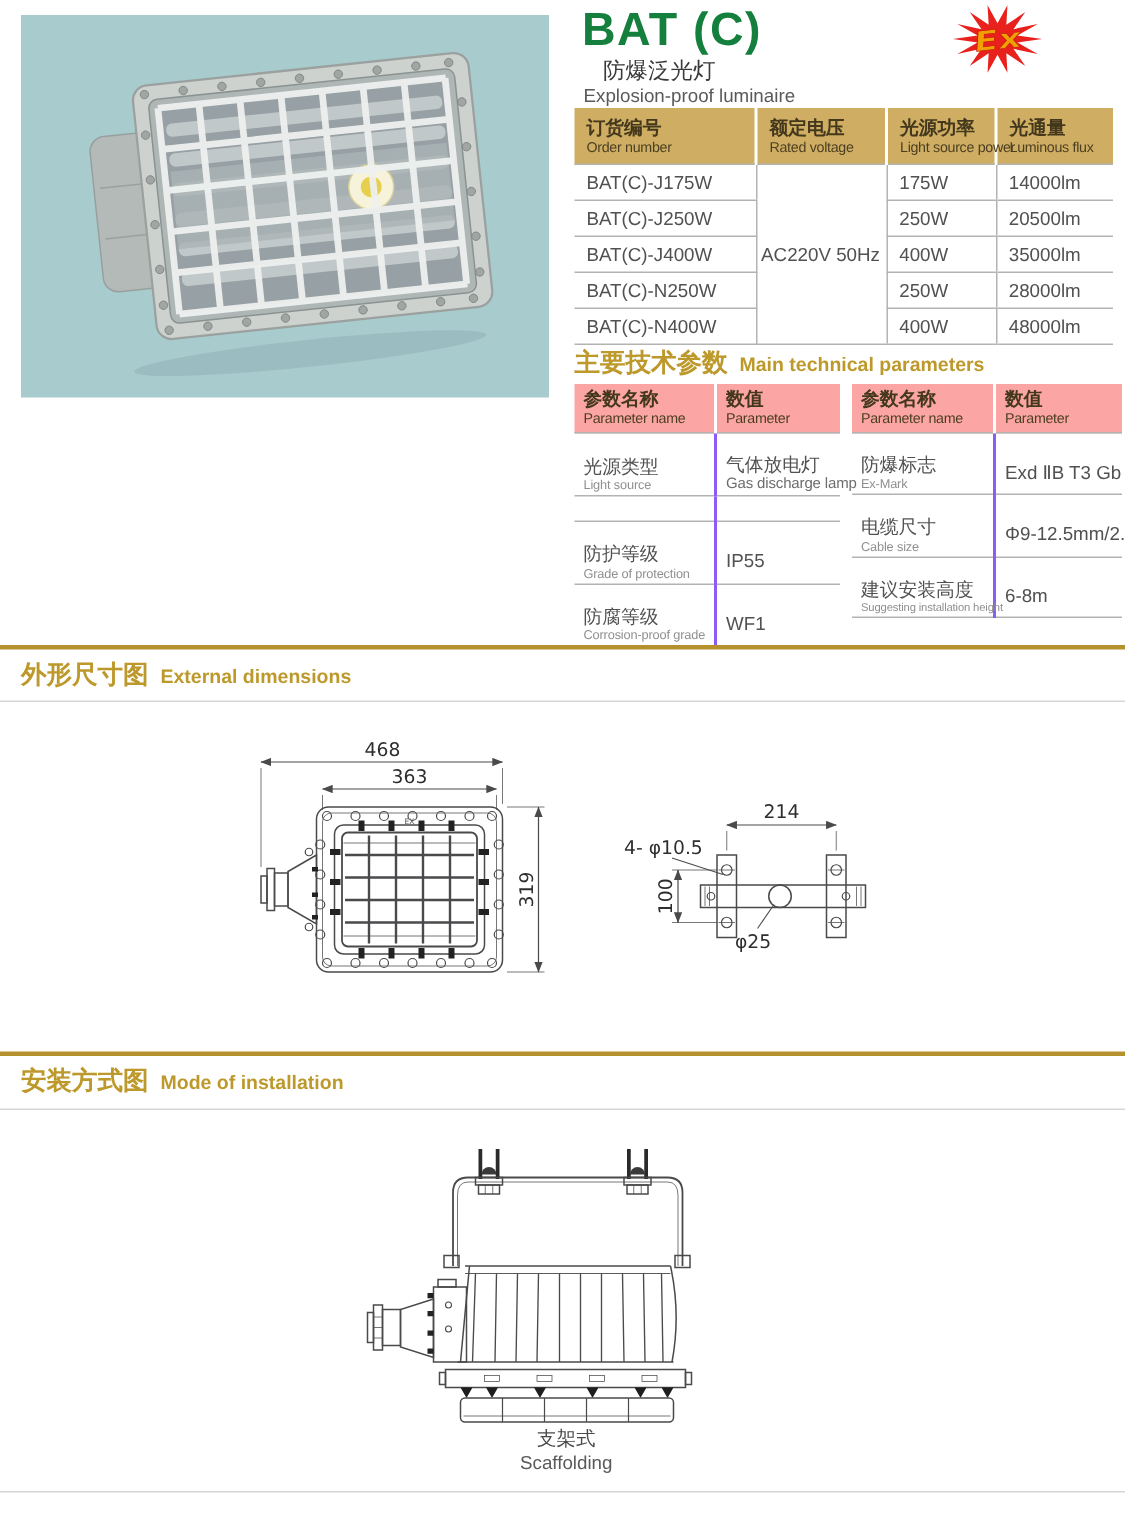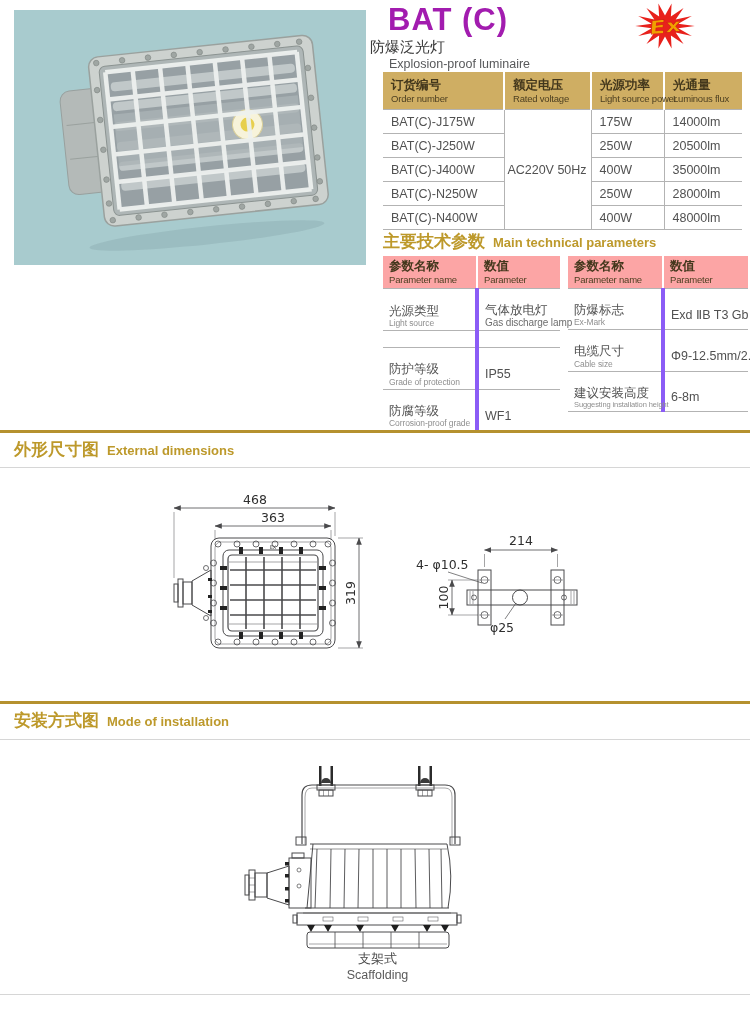--- a/index.html
+++ b/index.html
@@ -1,22 +1,22 @@
 <!DOCTYPE html>
 <html><head>
 <meta charset="utf-8">
 <style>
   html,body{margin:0;padding:0;background:#fff;}
   .page{position:relative;width:750px;height:1015px;background:#fff;overflow:hidden;
         font-family:"Liberation Sans","DejaVu Sans",sans-serif;}
   .abs{position:absolute;}
 
   
-  .brand-title{left:388px;top:2px;font-size:31px;font-weight:bold;color:#a21caf;letter-spacing:1px;}
-  .subtitle-cn{left:370px;top:38px;font-size:15px;color:#3a3a3a;}
+  .brand-title{left:388px;top:2px;font-size:31px;font-weight:bold;color:#15803d;letter-spacing:1px;}
+  .subtitle-cn{left:402px;top:38px;font-size:15px;color:#3a3a3a;}
   .subtitle-en{left:389px;top:57px;font-size:12.5px;color:#58595b;}
   .ex-logo{left:634px;top:2px;width:62px;height:48px;}
 
   
   .photo{left:14px;top:10px;width:352px;height:255px;background:#a8cbce;}
 
   
   table{border-collapse:collapse;table-layout:fixed;}
   .order-table{left:383px;top:72px;width:359px;}
   .order-table th{background:#cfae63;height:33px;text-align:left;vertical-align:middle;
@@ -33,21 +33,21 @@
   .tech-title{left:383px;top:230px;}
   .sec-cn{font-size:17px;font-weight:bold;color:#bd992b;}
   .sec-en{font-size:13px;color:#bd992b;margin-left:8px;font-weight:bold;}
   .pt{position:absolute;}
   .pt-left{left:383px;top:256px;width:177px;}
   .pt-right{left:568px;top:256px;width:180px;}
   .pt th{background:#fca5a5;height:28px;text-align:left;vertical-align:middle;
          padding:2px 2px 2px 6px;border-bottom:1px solid #b3b3b3;}
   .pt th + th{border-left:2px solid #fff;}
   .pt td{border-bottom:1px solid #b3b3b3;padding:14px 2px 2px 6px;vertical-align:middle;}
-  .pt td + td{border-left:4px solid #8b5cf6;margin-left:47px;}
+  .pt td + td{border-left:2px solid #8b5cf6;margin-left:47px;}
   .pt .cn{font-size:12.5px;color:#515151;line-height:1.15;white-space:nowrap;}
   .pt .en{font-size:8.5px;color:#8f8f8f;white-space:nowrap;letter-spacing:-0.1px;}
   .pt .en.xs{font-size:7.5px;}
 
   
   .gold-line{left:0;width:750px;height:3px;background:#b5912e;}
   .gray-line{left:0;width:750px;height:1px;background:#d6d6d6;}
   .sec-title{left:14px;}
 
   

